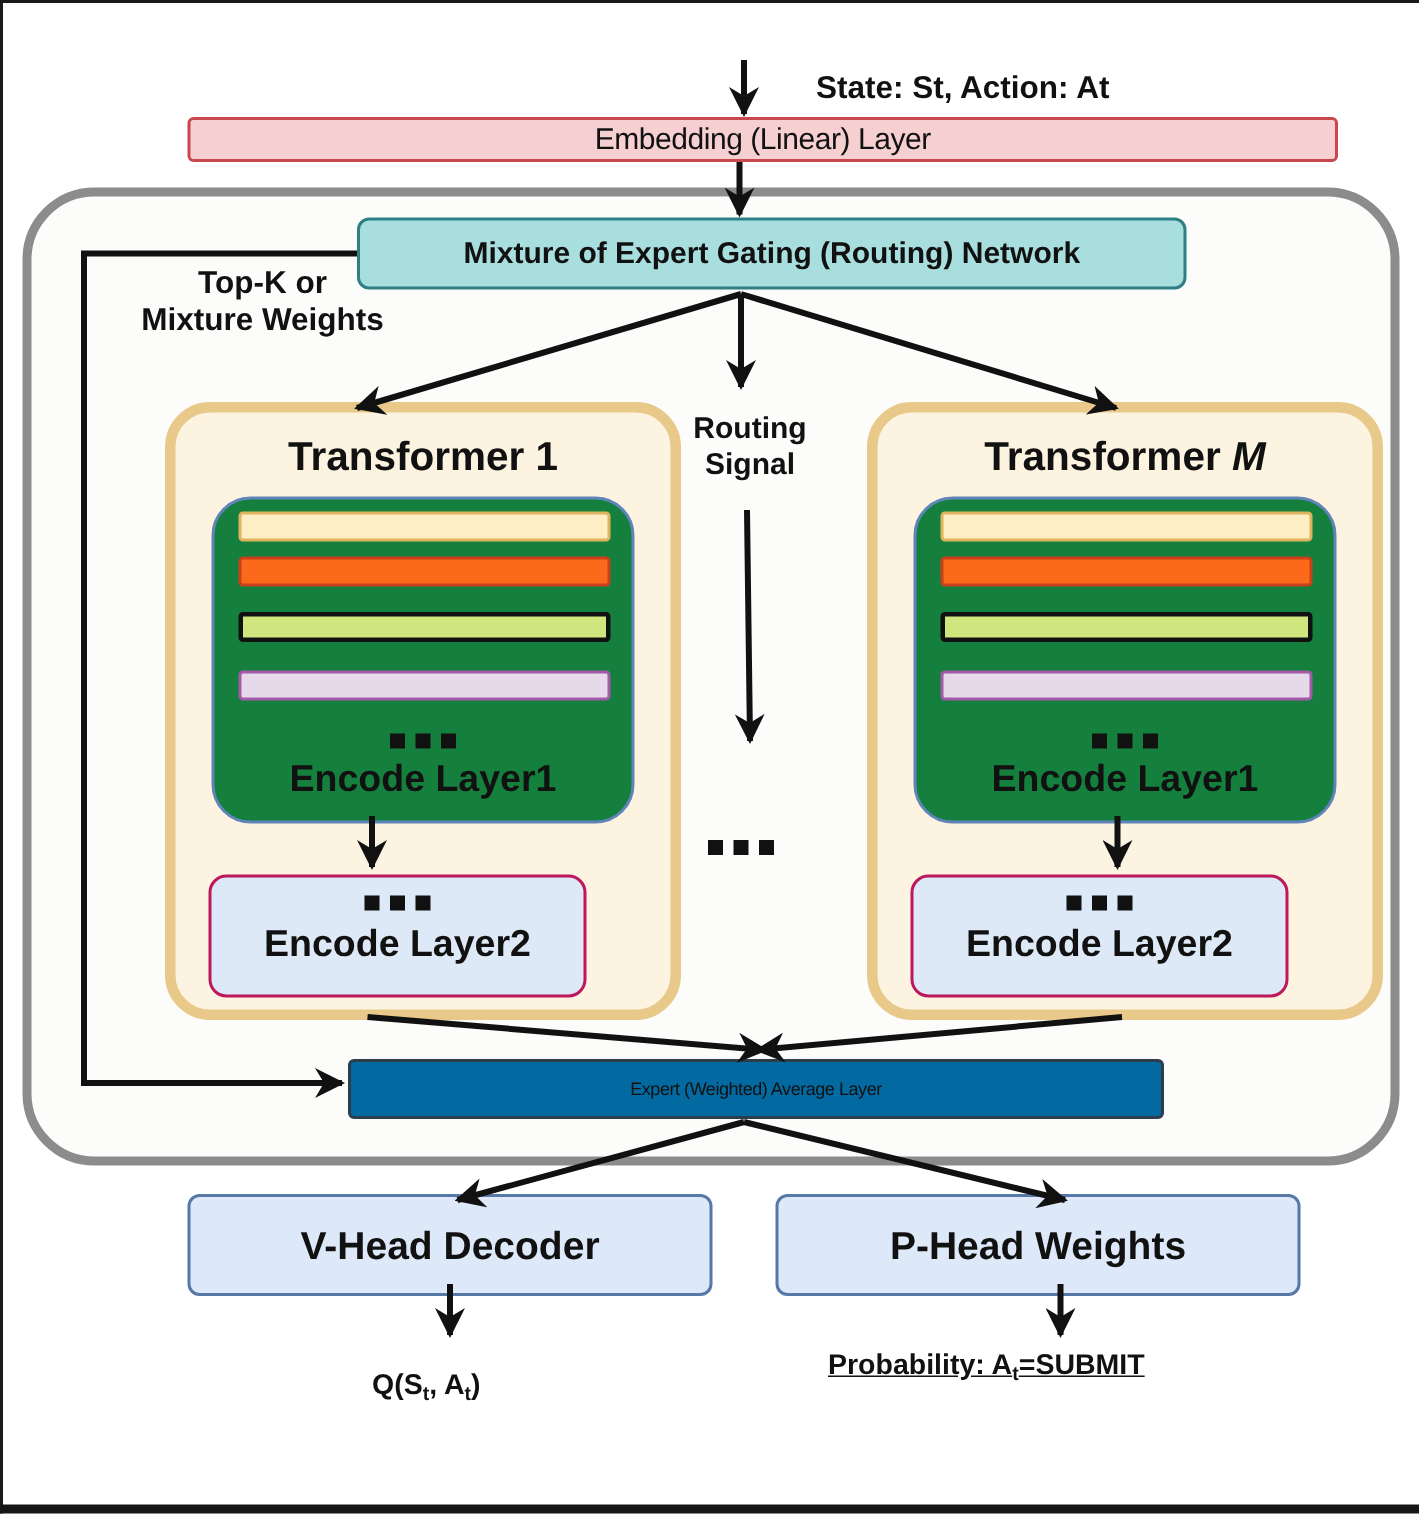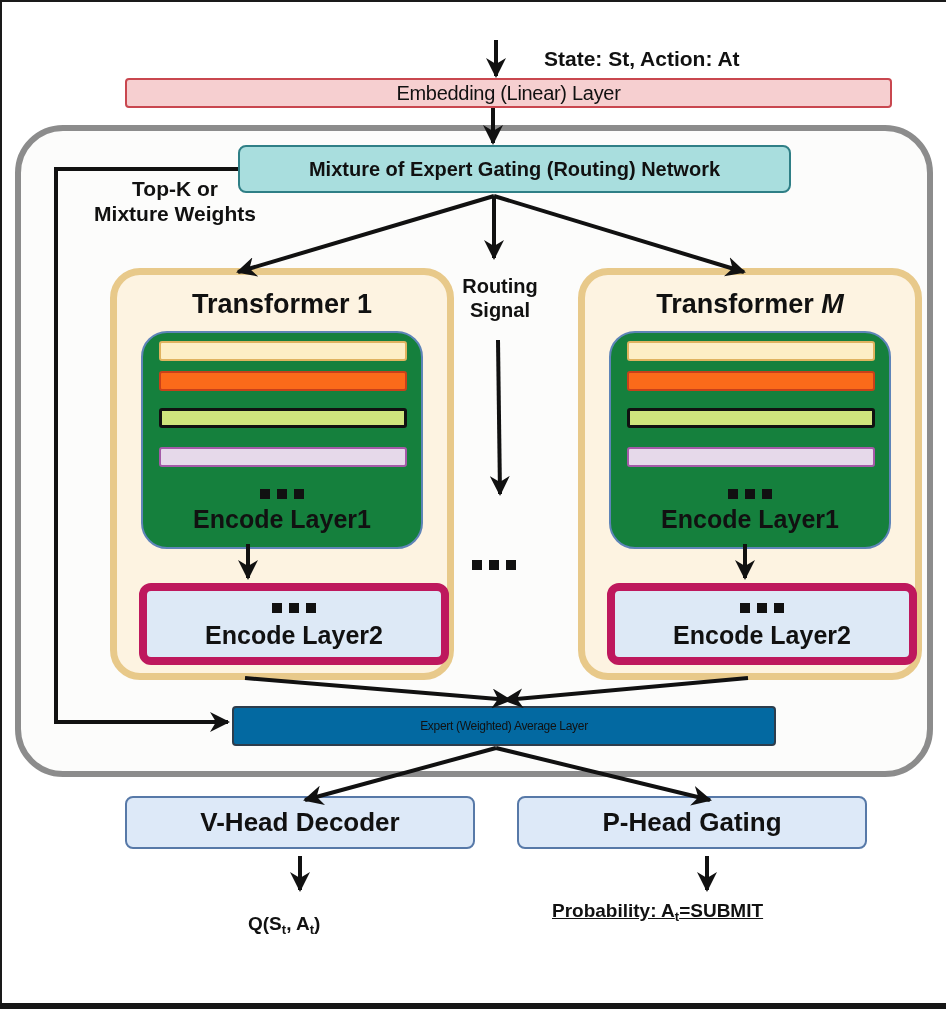--- a/index.html
+++ b/index.html
@@ -51,37 +51,37 @@
   .bar.b1 { top: 8px; background: #fdeec5; border: 2px solid #e0b35f; }
   .bar.b2 { top: 38px; background: #fb6a1a; border: 2px solid #c9401a; }
   .bar.b3 { top: 75px; background: #cfe57d; border: 3px solid #111; }
   .bar.b4 { top: 114px; background: #e6d9ea; border: 2px solid #a45aa8; }
   .dots { position: absolute; left: 0; width: 100%; display: flex; justify-content: center; gap: 7px; }
   .dots span { display: block; width: 10px; height: 10px; background: #111; }
   .enc1 .dots { top: 156px; }
   .enc-label { position: absolute; left: 0; width: 100%; text-align: center; font-size: 25px; font-weight: bold; }
   .enc1 .enc-label { top: 172px; }
   .enc2 {
-    position: absolute; left: 22px; top: 308px; width: 310px; height: 82px;
-    box-sizing: border-box; border: 8px solid #be185d; border-radius: 12px;
+    position: absolute; left: 22px; top: 308px; width: 252px; height: 82px;
+    box-sizing: border-box; border: 2px solid #be185d; border-radius: 12px;
     background: #dde9f6;
   }
   .enc2 .dots { top: 12px; }
   .enc2 .enc-label { top: 30px; }
 
   .mid-dots { position: absolute; left: 472px; top: 560px; display: flex; gap: 7px; }
   .mid-dots span { display: block; width: 10px; height: 10px; background: #111; }
 
   .avg {
     left: 232px; top: 706px; width: 544px; height: 40px;
     background: #0369a1; border: 2px solid #2d3d4c; border-radius: 4px;
     font-size: 12px; letter-spacing: -0.3px;
   }
   .dec {
-    top: 796px; height: 53px;
+    top: 796px; height: 68px;
     background: #dde9f8; border: 2px solid #5779a8; border-radius: 8px;
     font-size: 26px; font-weight: bold;
   }
   .vhead { left: 125px; width: 350px; }
   .phead { left: 517px; width: 350px; }
   .out { position: absolute; font-size: 19px; font-weight: bold; white-space: nowrap; }
   .out sub { font-size: 13px; vertical-align: -4px; }
   .out-q { left: 248px; top: 900px; margin-top: 13px; }
   .out-p { left: 552px; top: 900px; text-decoration: underline; }
   .state-label { position: absolute; left: 544px; top: 47px; font-size: 21px; font-weight: bold; }
@@ -172,21 +172,21 @@
   </div>
 
 <div class="box avg">
   <span>Expert (Weighted) Average Layer</span>
 </div>
 
 <div class="box dec vhead">
   <span>V-Head Decoder</span>
 </div>
 <div class="box dec phead">
-  <span>P-Head Gating</span>
+  <span>P-Head Weights</span>
 </div>
 
 <div class="out out-q"><span>Q(S</span><sub>t</sub><span>, A</span><sub>t</sub><span>)</span></div>
 <div class="out out-p"><span>Probability: A</span><sub>t</sub><span>=SUBMIT</span></div>
 
 <svg class="arrows" width="946" height="1009">
   <defs>
     <marker id="ah" viewBox="0 0 10 10" refX="9" refY="5" markerWidth="5" markerHeight="5" orient="auto-start-reverse">
       <path d="M0,0 L10,5 L0,10 L3,5 z" fill="#111"></path>
     </marker>

